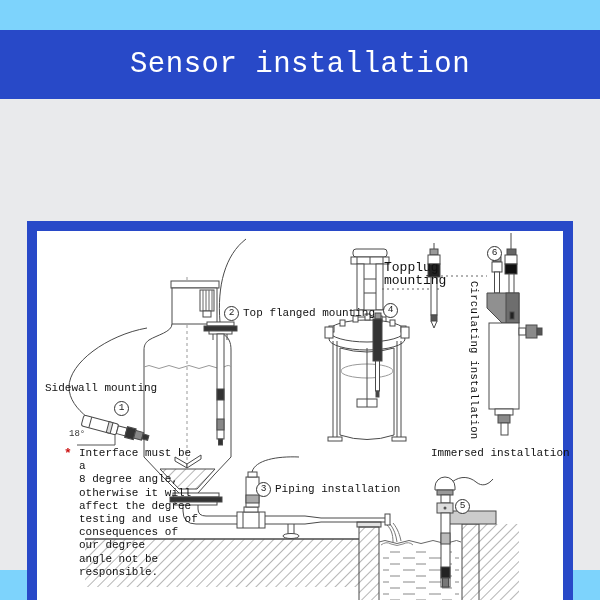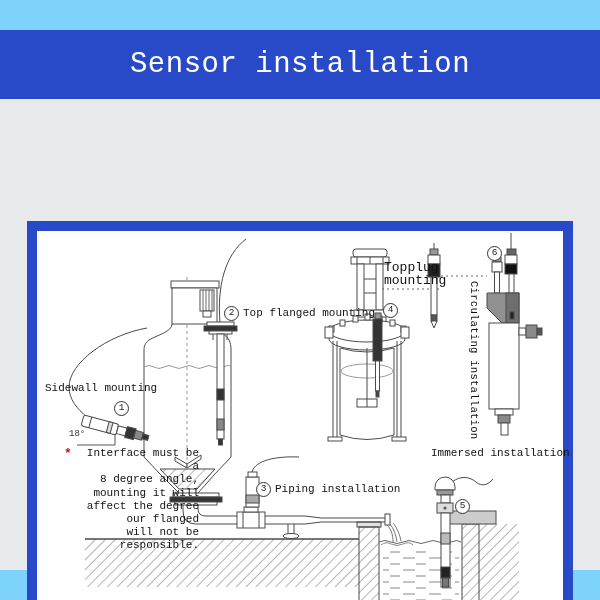--- a/index.html
+++ b/index.html
@@ -35,21 +35,21 @@
   .lbl.topplug{font-size:13px;line-height:13px;}
   .circ{
     position:absolute;width:15px;height:15px;border:1.2px solid #333;border-radius:50%;
     background:#fff;font-size:9.5px;line-height:12px;text-align:center;color:#222;
   }
   .vert-lbl{
     position:absolute;left:431px;top:50px;height:125px;
     writing-mode:vertical-rl;font-size:10.5px;color:#111;letter-spacing:.3px;white-space:nowrap;
   }
   .note-star{position:absolute;left:27px;top:215px;color:var(--red);font-size:13px;font-weight:bold;}
-  .note-text{position:absolute;left:42px;top:216px;width:120px;font-size:11px;line-height:13.2px;color:#111;text-align:right;}
+  .note-text{position:absolute;left:42px;top:216px;width:120px;font-size:11px;line-height:13.2px;color:#111;}
 </style>
 </head>
 <body>
 
 <div class="page">
 
   <div class="header-bar">
     <span>Sensor installation</span>
   </div>
 
@@ -227,24 +227,26 @@
         </svg>
 
         <div class="lbl" style="left:8px;top:151px">Sidewall mounting</div>
         <div class="circ" style="left:77px;top:170px">1</div>
         <div class="lbl small" style="left:32px;top:197px">18°</div>
 
         <div class="note-star">*</div>
         <div class="note-text">
           <div>Interface must be a</div>
           <div>8 degree angle,</div>
-          <div>mounting it will</div>
+          <div>otherwise it will</div>
           <div>affect the degree</div>
-          <div>our flanged</div>
-          <div>will not be</div>
+          <div>testing and use of</div>
+          <div>consequences of</div>
+          <div>our degree</div>
+          <div>angle not be</div>
           <div>responsible.</div>
         </div>
 
         <div class="circ" style="left:187px;top:75px">2</div>
         <div class="lbl" style="left:206px;top:76px">Top flanged mounting</div>
 
         <div class="circ" style="left:219px;top:251px">3</div>
         <div class="lbl" style="left:238px;top:252px">Piping installation</div>
 
         <div class="lbl topplug" style="left:347px;top:30px">

